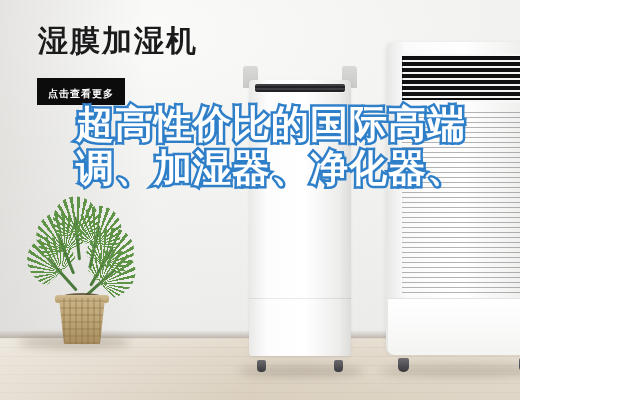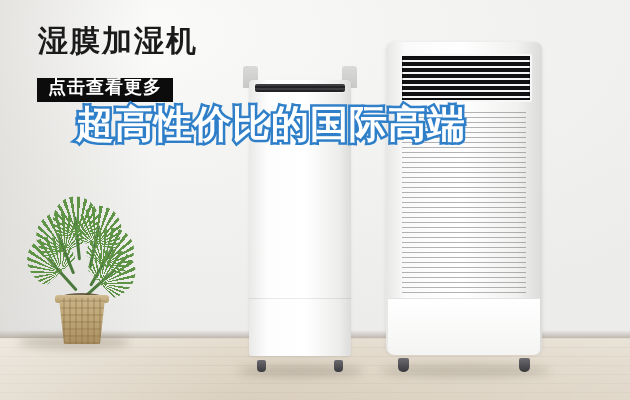--- a/index.html
+++ b/index.html
@@ -3,21 +3,21 @@
 <meta charset="utf-8">
 <title>湿膜加湿机</title>
 <style>
   html, body {
     margin: 0;
     padding: 0;
     background: #ffffff;
   }
   .stage {
     position: relative;
-    width: 630px;
+    width: 520px;
     height: 400px;
     overflow: hidden;
     font-family: "DejaVu Sans", "Liberation Sans", sans-serif;
     background: #d946ef;
   }
 
   
   .photo {
     position: absolute;
     inset: 0;
@@ -294,24 +294,24 @@
     color: #1b1b1b;
     line-height: 1;
     white-space: nowrap;
   }
 
   
   .cta-badge {
     position: absolute;
     left: 37px;
     top: 78px;
-    padding: 0 11px 6px 11px;
+    padding: 11px 11px 6px 11px;
     background: #0c0c0c;
     color: #ffffff;
-    font-size: 18px;
+    font-size: 10px;
     font-weight: 700;
     letter-spacing: 1px;
     line-height: 1;
     white-space: nowrap;
     cursor: pointer;
   }
 
   
   .headline {
     position: absolute;
@@ -384,15 +384,16 @@
       <div class="ur-caster b"></div>
     </div>
   </div>
 
   <div class="product-title">湿膜加湿机</div>
 
   <div class="cta-badge">点击查看更多</div>
 
   <div class="headline">
     <div class="headline-line">超高性价比的国际高端</div>
+    <div class="headline-line">调、加湿器、净化器、</div>
   </div>
 
 </div>
 
 </body></html>

